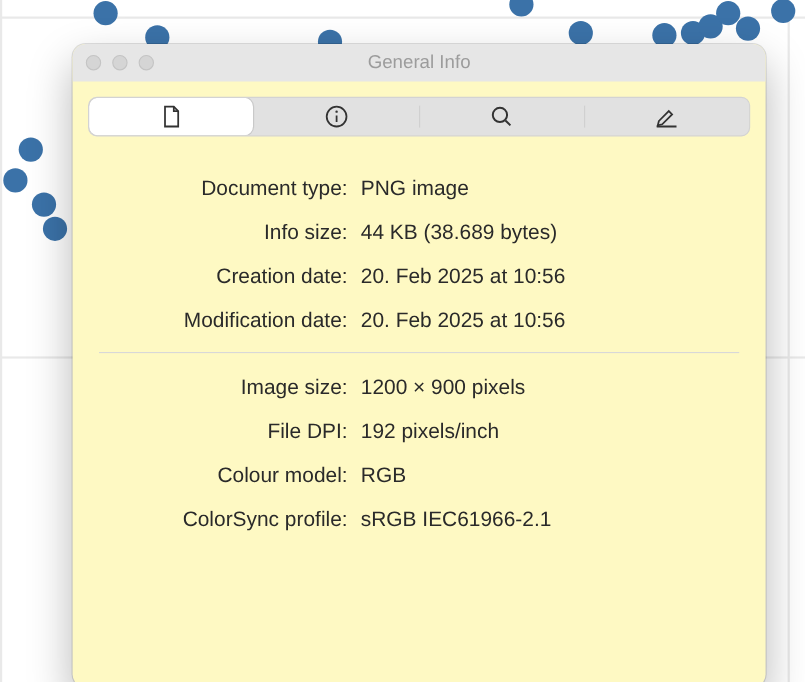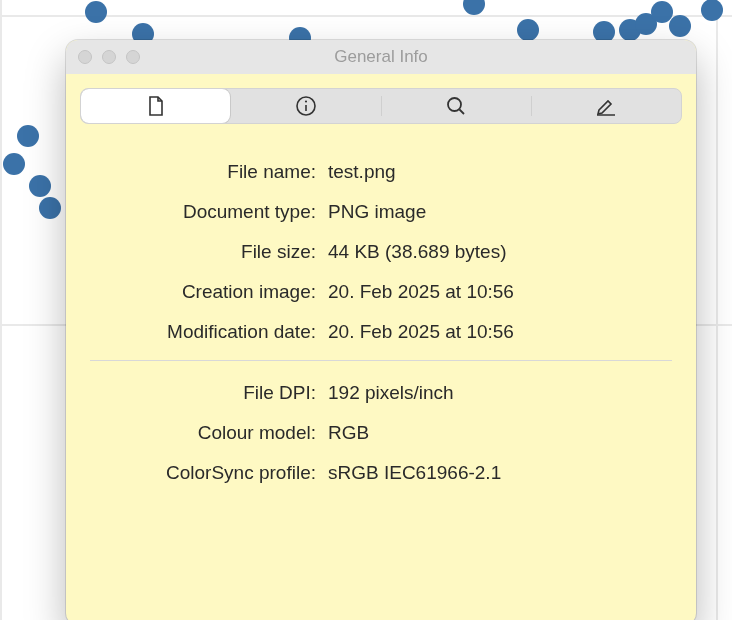--- a/index.html
+++ b/index.html
@@ -227,47 +227,47 @@
           </svg>
         </span>
       </div>
 
     </div>
   </div>
 
   <div class="body">
     <table class="info">
       <tbody>
-          <tr>
-        <td class="label">File name:</td>
-        <td class="value">test.png</td>
-      </tr>
       <tr>
         <td class="label">Document type:</td>
         <td class="value">PNG image</td>
       </tr>
       <tr>
-        <td class="label">File size:</td>
+        <td class="label">Info size:</td>
         <td class="value">44 KB (38.689 bytes)</td>
       </tr>
       <tr>
-        <td class="label">Creation image:</td>
+        <td class="label">Creation date:</td>
         <td class="value">20. Feb 2025 at 10:56</td>
       </tr>
       <tr>
         <td class="label">Modification date:</td>
         <td class="value">20. Feb 2025 at 10:56</td>
       </tr>
     </tbody>
       </table>
 
     <div class="divider"></div>
 
     <table class="info">
       <tbody>
+          <tr>
+        <td class="label">Image size:</td>
+        <td class="value">1200 × 900 pixels</td>
+      </tr>
       <tr>
         <td class="label">File DPI:</td>
         <td class="value">192 pixels/inch</td>
       </tr>
       <tr>
         <td class="label">Colour model:</td>
         <td class="value">RGB</td>
       </tr>
       <tr>
         <td class="label">ColorSync profile:</td>

